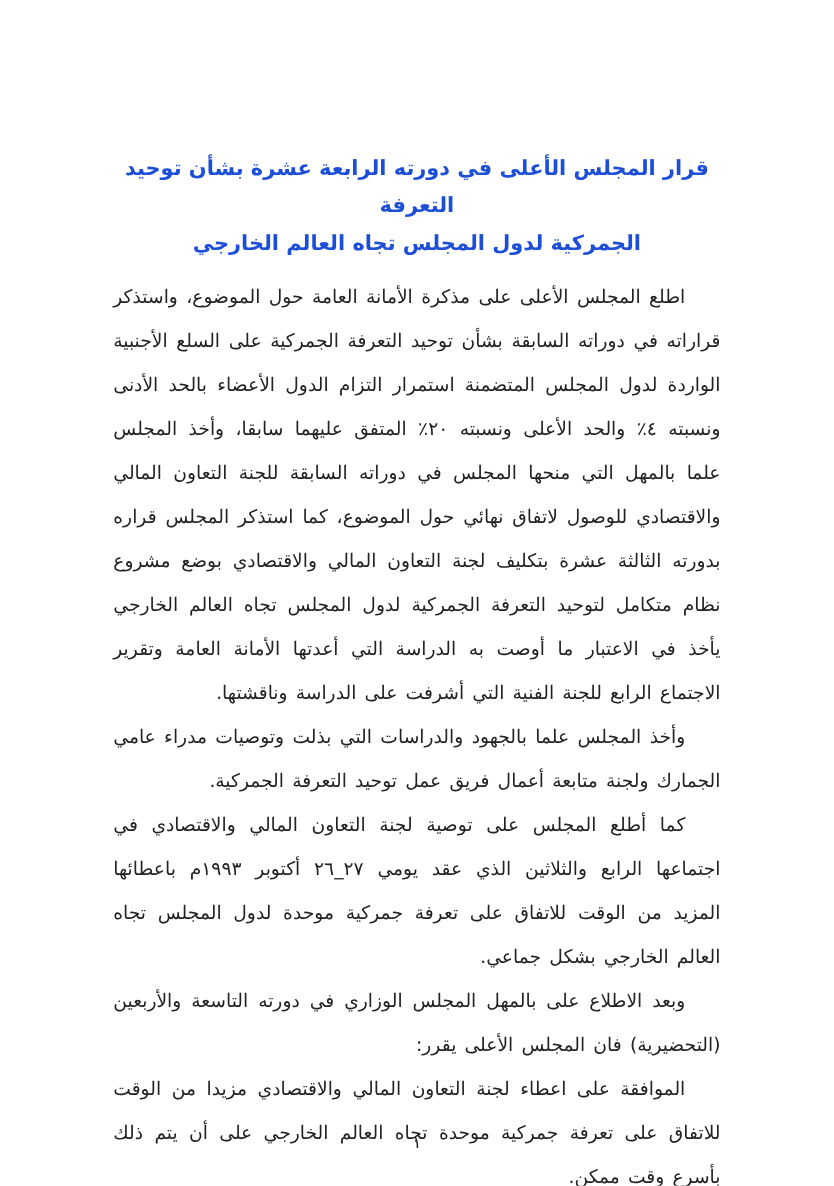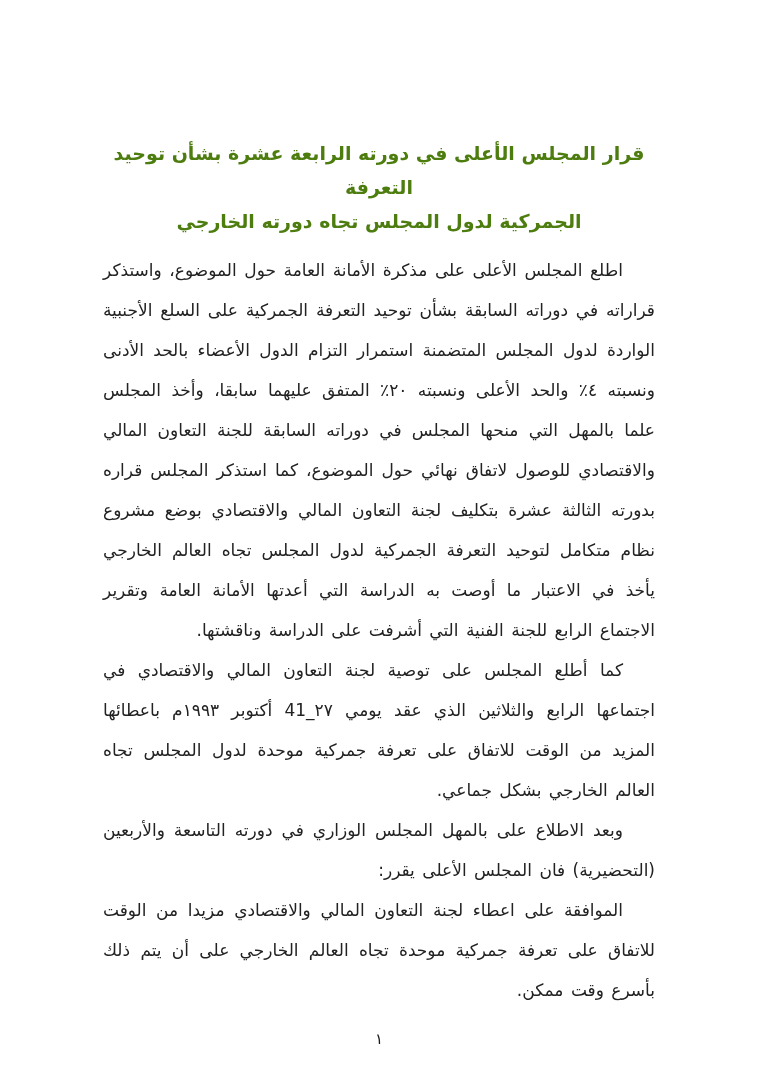--- a/index.html
+++ b/index.html
@@ -22,21 +22,21 @@
     direction: rtl;
     box-sizing: border-box;
   }
   .doc-title {
     margin: 0 110px 0 110px;
     padding-top: 136px;
     text-align: center;
     font-size: 19px;
     font-weight: bold;
     line-height: 34px;
-    color: #4d7c0f;
+    color: #1d4ed8;
     letter-spacing: 0.2px;
   }
   .doc-title .title-line {
     display: block;
   }
   .doc-body {
     margin: 12px 103px 0 103px;
     font-size: 17px;
     line-height: 40px;
     text-align: justify;
@@ -59,25 +59,26 @@
     color: #1a1a1a;
   }
 </style>
 </head>
 <body>
 
 <div class="page">
 
   <h1 class="doc-title">
     <span class="title-line">قرار المجلس الأعلى في دورته الرابعة عشرة بشأن توحيد التعرفة</span>
-    <span class="title-line">الجمركية لدول المجلس تجاه دورته الخارجي</span>
+    <span class="title-line">الجمركية لدول المجلس تجاه العالم الخارجي</span>
   </h1>
 
   <div class="doc-body">
     <p>اطلع المجلس الأعلى على مذكرة الأمانة العامة حول الموضوع، واستذكر قراراته في دوراته السابقة بشأن توحيد التعرفة الجمركية على السلع الأجنبية الواردة لدول المجلس المتضمنة استمرار التزام الدول الأعضاء بالحد الأدنى ونسبته ٤٪ والحد الأعلى ونسبته ٢٠٪ المتفق عليهما سابقا، وأخذ المجلس علما بالمهل التي منحها المجلس في دوراته السابقة للجنة التعاون المالي والاقتصادي للوصول لاتفاق نهائي حول الموضوع، كما استذكر المجلس قراره بدورته الثالثة عشرة بتكليف لجنة التعاون المالي والاقتصادي بوضع مشروع نظام متكامل لتوحيد التعرفة الجمركية لدول المجلس تجاه العالم الخارجي يأخذ في الاعتبار ما أوصت به الدراسة التي أعدتها الأمانة العامة وتقرير الاجتماع الرابع للجنة الفنية التي أشرفت على الدراسة وناقشتها.</p>
-    <p>كما أطلع المجلس على توصية لجنة التعاون المالي والاقتصادي في اجتماعها الرابع والثلاثين الذي عقد يومي 41‎_‎٢٧ أكتوبر ١٩٩٣م باعطائها المزيد من الوقت للاتفاق على تعرفة جمركية موحدة لدول المجلس تجاه العالم الخارجي بشكل جماعي.</p>
+    <p>وأخذ المجلس علما بالجهود والدراسات التي بذلت وتوصيات مدراء عامي الجمارك ولجنة متابعة أعمال فريق عمل توحيد التعرفة الجمركية.</p>
+    <p>كما أطلع المجلس على توصية لجنة التعاون المالي والاقتصادي في اجتماعها الرابع والثلاثين الذي عقد يومي ٢٦‎_‎٢٧ أكتوبر ١٩٩٣م باعطائها المزيد من الوقت للاتفاق على تعرفة جمركية موحدة لدول المجلس تجاه العالم الخارجي بشكل جماعي.</p>
     <p>وبعد الاطلاع على بالمهل المجلس الوزاري في دورته التاسعة والأربعين (التحضيرية) فان المجلس الأعلى يقرر:</p>
     <p>الموافقة على اعطاء لجنة التعاون المالي والاقتصادي مزيدا من الوقت للاتفاق على تعرفة جمركية موحدة تجاه العالم الخارجي على أن يتم ذلك بأسرع وقت ممكن.</p>
   </div>
 
   <div class="page-number">١</div>
 
 </div>
 
 </body></html>

